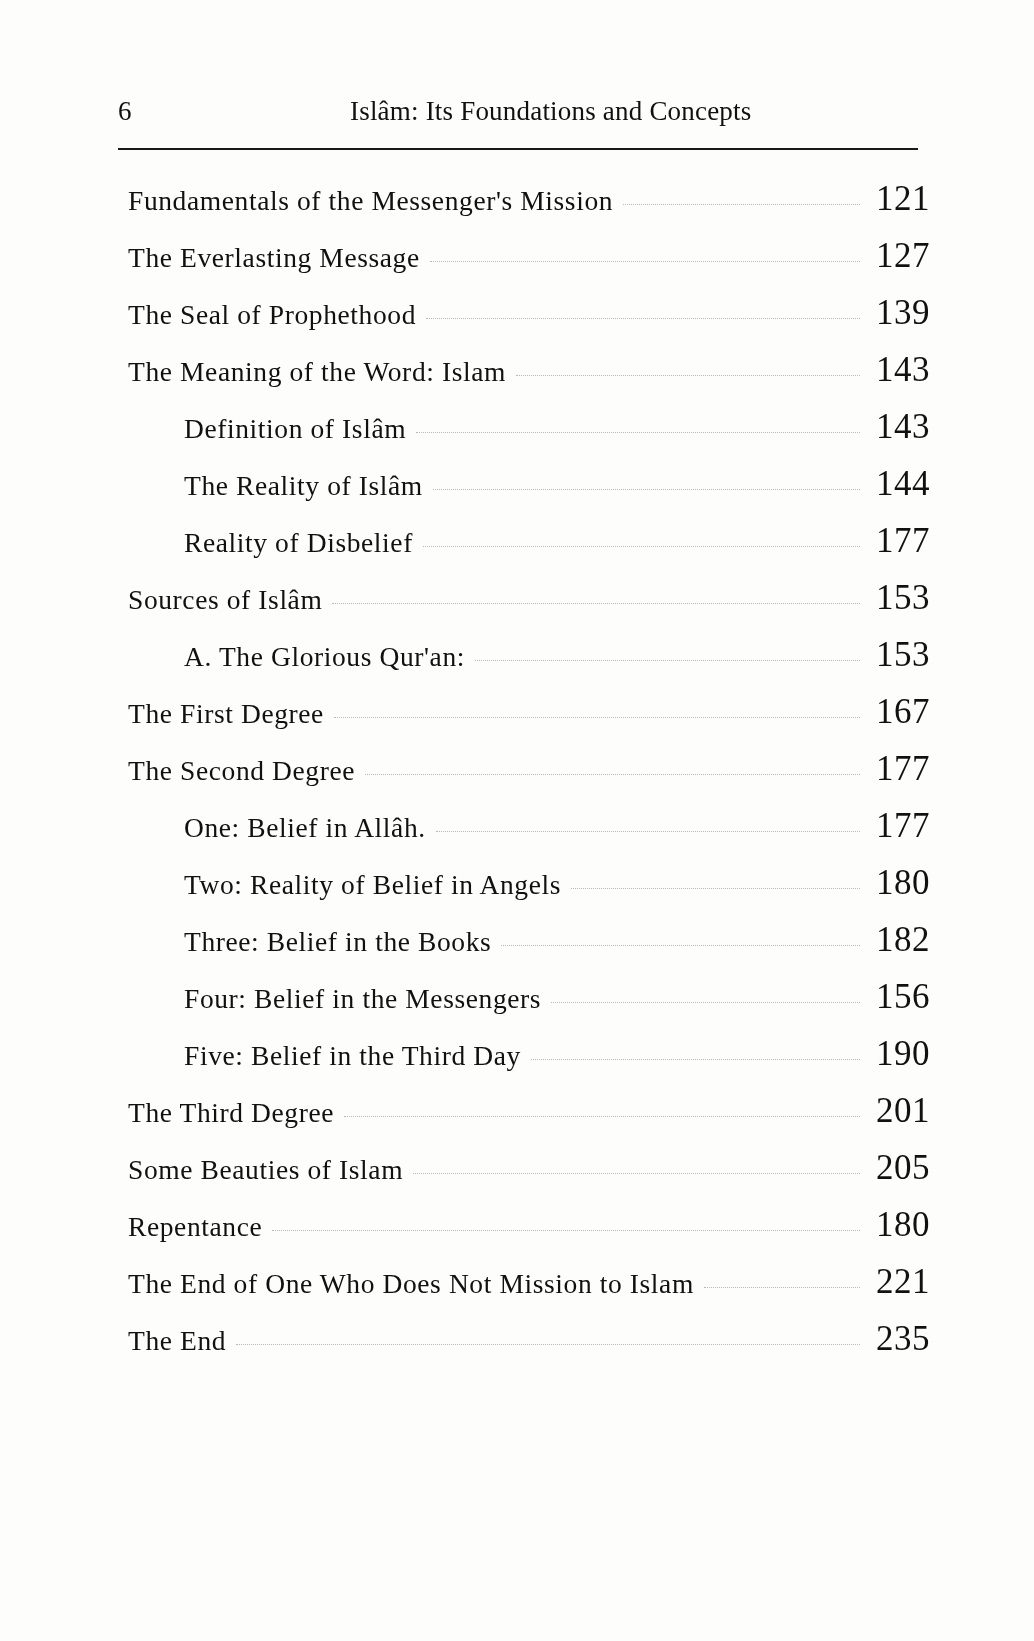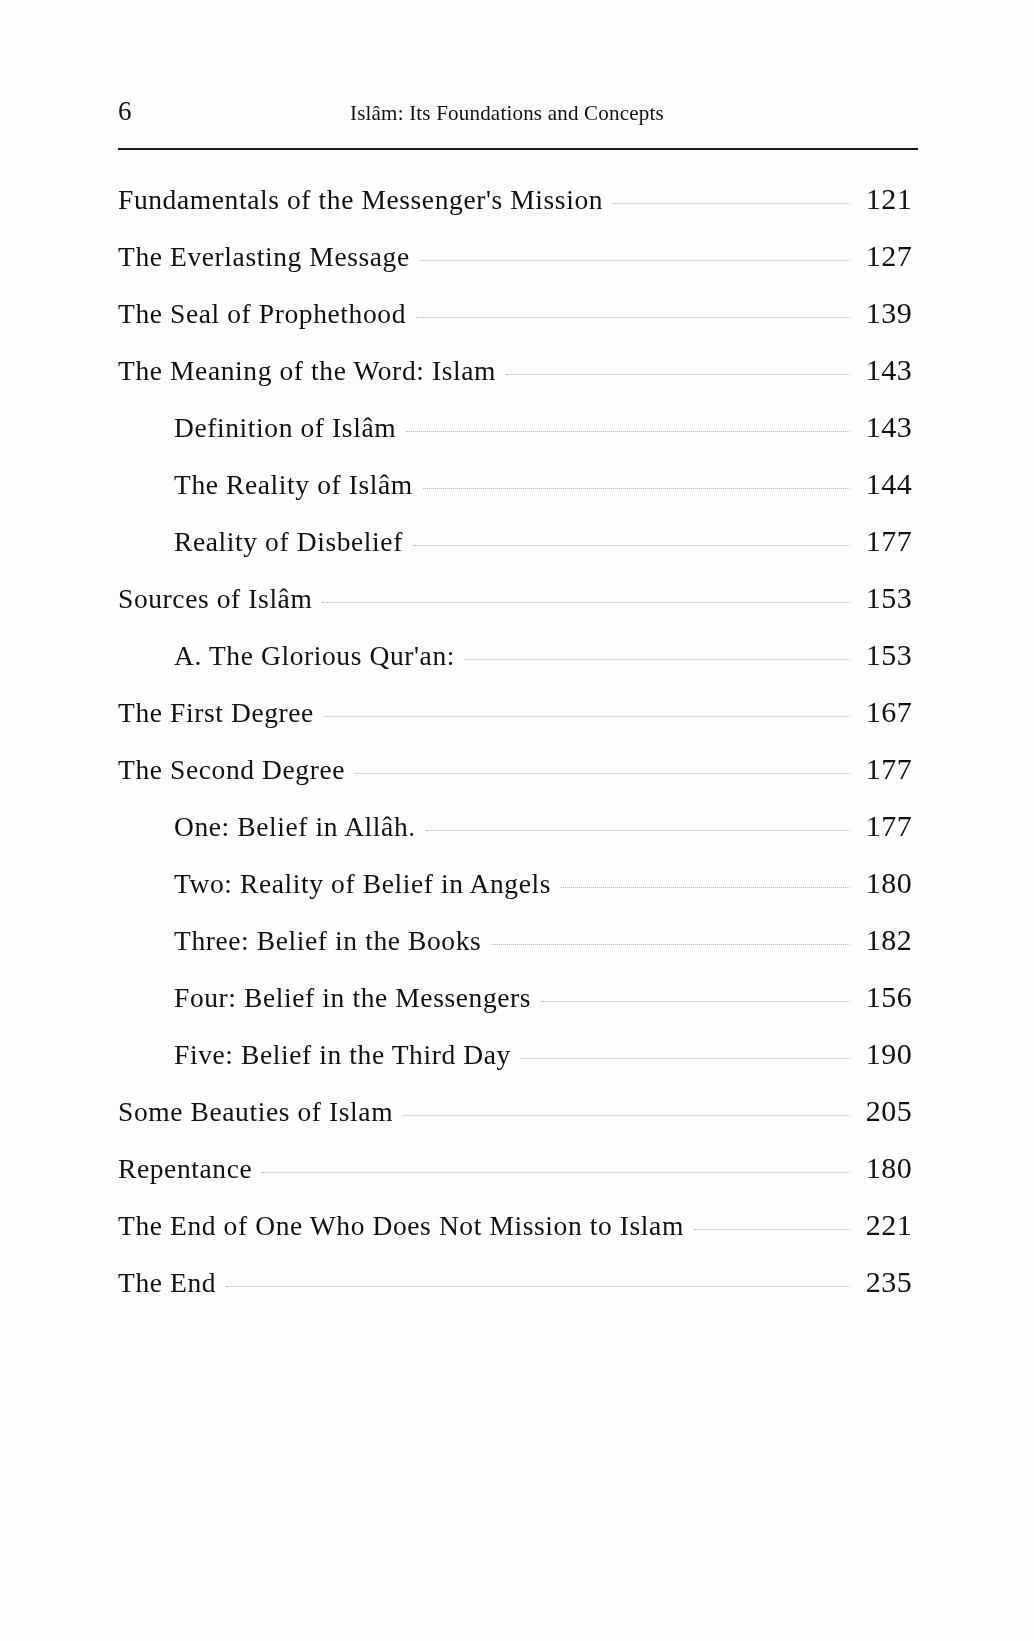--- a/index.html
+++ b/index.html
@@ -30,36 +30,36 @@
     width: 800px;
     display: flex;
     align-items: baseline;
     justify-content: flex-start;
   }
   .folio {
     font-size: 27px;
     letter-spacing: 0.5px;
   }
   .running-title {
-    font-size: 21px;
+    font-size: 27px;
     margin-left: 218px;
     white-space: nowrap;
     letter-spacing: 0.2px;
   }
   .header-rule {
     position: absolute;
     left: 118px;
     top: 148px;
     width: 800px;
     height: 2px;
     background: #1a1a1a;
   }
   .toc {
     position: absolute;
-    left: 118px;
+    left: 128px;
     top: 170px;
     width: 802px;
   }
   .toc-row {
     display: flex;
     align-items: baseline;
     height: 57px;
     line-height: 57px;
     white-space: nowrap;
   }
@@ -69,23 +69,23 @@
   }
   .leader {
     flex: 1 1 auto;
     margin: 0 8px 0 10px;
     position: relative;
     top: -5px;
     border-bottom: 1.5px dotted #b9b9b9;
     min-width: 10px;
   }
   .toc-page {
-    font-size: 30px;
+    font-size: 35px;
     letter-spacing: 0.5px;
-    text-align: center;
+    text-align: right;
     min-width: 62px;
   }
   .indent-0 { padding-left: 0px; }
   .indent-1 { padding-left: 56px; }
 </style>
 </head>
 <body>
 
 <div class="page">
 
@@ -171,20 +171,25 @@
         <span class="toc-title">Four: Belief in the Messengers</span>
         <span class="leader"></span>
         <span class="toc-page">156</span>
       </div>
       <div class="toc-row indent-1">
         <span class="toc-title">Five: Belief in the Third Day</span>
         <span class="leader"></span>
         <span class="toc-page">190</span>
       </div>
       <div class="toc-row indent-0">
+        <span class="toc-title">The Third Degree</span>
+        <span class="leader"></span>
+        <span class="toc-page">201</span>
+      </div>
+      <div class="toc-row indent-0">
         <span class="toc-title">Some Beauties of Islam</span>
         <span class="leader"></span>
         <span class="toc-page">205</span>
       </div>
       <div class="toc-row indent-0">
         <span class="toc-title">Repentance</span>
         <span class="leader"></span>
         <span class="toc-page">180</span>
       </div>
       <div class="toc-row indent-0">

